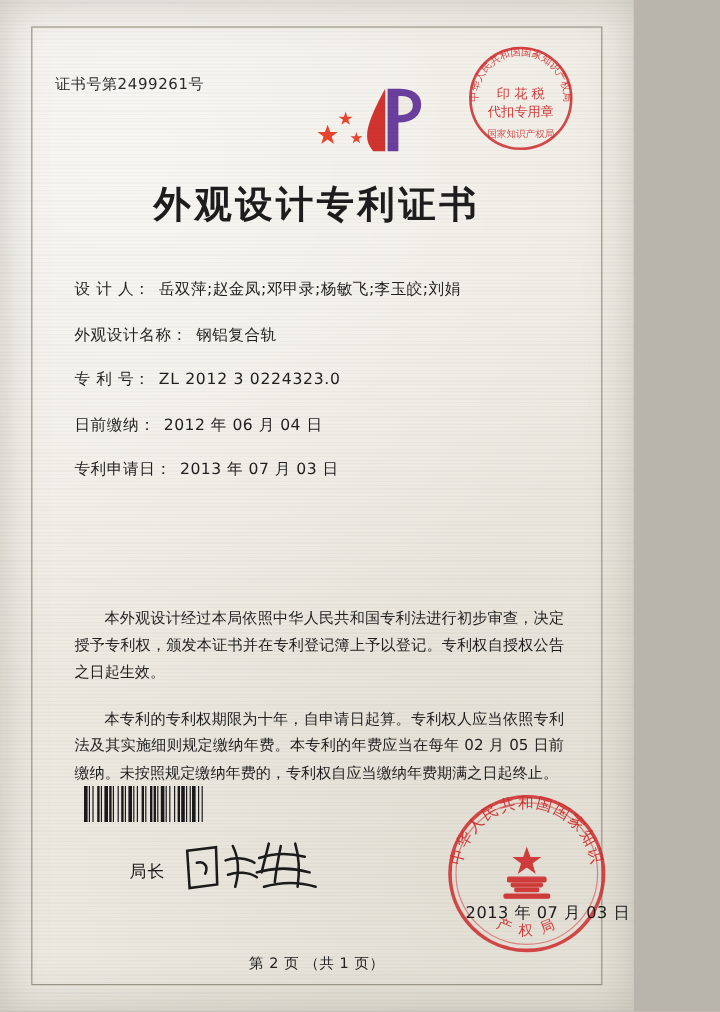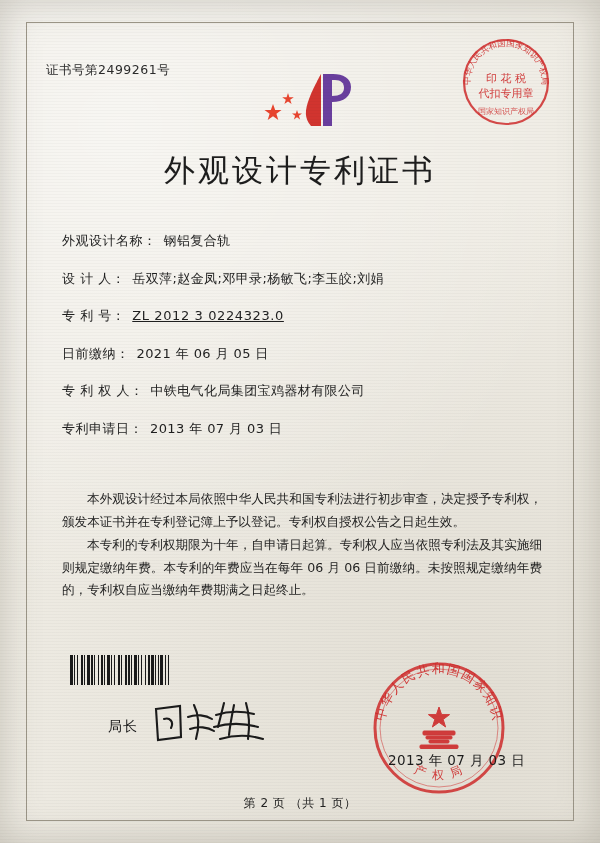--- a/index.html
+++ b/index.html
@@ -8,21 +8,21 @@
     background: #b9b4ac;
   }
   body {
     width: 600px;
     height: 843px;
     overflow: hidden;
     font-family: "DejaVu Sans", sans-serif;
   }
   .page {
     position: relative;
-    width: 600px;
+    width: 528px;
     height: 843px;
     background: #efece4;
     background-image:
       radial-gradient(circle at 20% 15%, rgba(255,255,255,0.55), rgba(255,255,255,0) 55%),
       radial-gradient(circle at 80% 85%, rgba(210,205,192,0.45), rgba(255,255,255,0) 60%);
     overflow: hidden;
   }
   .paper-edge {
     position: absolute;
     inset: 0;
@@ -69,21 +69,21 @@
 
   
   .doc-title {
     position: absolute;
     left: 0;
     right: 0;
     top: 150px;
     text-align: center;
     font-family: "DejaVu Sans", sans-serif;
     font-size: 31px;
-    font-weight: normal;
+    font-weight: bold;
     letter-spacing: 3px;
     color: #1d1d1d;
   }
 
   
   .fields {
     position: absolute;
     left: 62px;
     top: 232px;
     right: 56px;
@@ -99,36 +99,35 @@
     white-space: nowrap;
     letter-spacing: 0.5px;
   }
   .field-value {
     margin-left: 7px;
     letter-spacing: 0.4px;
   }
   .field-value.mono {
     font-family: "DejaVu Sans", sans-serif;
     letter-spacing: 0.6px;
-    text-decoration: underline;
   }
 
   
   .body-text {
     position: absolute;
     left: 62px;
     right: 58px;
     top: 488px;
     font-size: 12.6px;
     line-height: 22.5px;
     color: #1f1f1f;
     text-align: justify;
   }
   .body-text p {
-    margin: 0 0 1px 0;
+    margin: 16px 0 1px 0;
     text-indent: 25px;
   }
 
   
   .barcode {
     position: absolute;
     left: 70px;
     top: 655px;
     width: 190px;
     height: 30px;
@@ -233,48 +232,44 @@
       <text x="48" y="48" text-anchor="middle" font-size="11" fill="#cf2b2b" opacity="0.9" font-family="'DejaVu Sans',sans-serif">印 花 税</text>
       <text x="48" y="63" text-anchor="middle" font-size="11" fill="#cf2b2b" opacity="0.9" font-family="'DejaVu Sans',sans-serif">代扣专用章</text>
       <text x="48" y="80" text-anchor="middle" font-size="8" fill="#cf2b2b" opacity="0.8" font-family="'DejaVu Sans',sans-serif">国家知识产权局</text>
     </svg>
   </div>
 
   <div class="doc-title">外观设计专利证书</div>
 
   <div class="fields">
     <div class="field-row">
+      <span class="field-label">设 计 人：</span>
+      <span class="field-value">岳双萍;赵金凤;邓甲录;杨敏飞;李玉皎;刘娟</span>
+    </div>
+    <div class="field-row">
       <span class="field-label">外观设计名称：</span>
       <span class="field-value">钢铝复合轨</span>
     </div>
     <div class="field-row">
-      <span class="field-label">设 计 人：</span>
-      <span class="field-value">岳双萍;赵金凤;邓甲录;杨敏飞;李玉皎;刘娟</span>
-    </div>
-    <div class="field-row">
       <span class="field-label">专 利 号：</span>
       <span class="field-value mono">ZL 2012 3 0224323.0</span>
     </div>
     <div class="field-row">
       <span class="field-label">日前缴纳：</span>
-      <span class="field-value">2021 年 06 月 05 日</span>
-    </div>
-    <div class="field-row">
-      <span class="field-label">专 利 权 人：</span>
-      <span class="field-value">中铁电气化局集团宝鸡器材有限公司</span>
+      <span class="field-value">2012 年 06 月 04 日</span>
     </div>
     <div class="field-row">
       <span class="field-label">专利申请日：</span>
       <span class="field-value">2013 年 07 月 03 日</span>
     </div>
   </div>
 
   <div class="body-text">
     <p>本外观设计经过本局依照中华人民共和国专利法进行初步审查，决定授予专利权，颁发本证书并在专利登记簿上予以登记。专利权自授权公告之日起生效。</p>
-    <p>本专利的专利权期限为十年，自申请日起算。专利权人应当依照专利法及其实施细则规定缴纳年费。本专利的年费应当在每年 06 月 06 日前缴纳。未按照规定缴纳年费的，专利权自应当缴纳年费期满之日起终止。</p>
+    <p>本专利的专利权期限为十年，自申请日起算。专利权人应当依照专利法及其实施细则规定缴纳年费。本专利的年费应当在每年 02 月 05 日前缴纳。未按照规定缴纳年费的，专利权自应当缴纳年费期满之日起终止。</p>
   </div>
 
   <div class="barcode" id="barcode">
       <i style="width:3px;background:#1a1a1a"></i>
       <i style="width:1px;background:transparent"></i>
       <i style="width:1px;background:#1a1a1a"></i>
       <i style="width:2px;background:transparent"></i>
       <i style="width:1px;background:#1a1a1a"></i>
       <i style="width:3px;background:transparent"></i>
       <i style="width:2px;background:#1a1a1a"></i>

